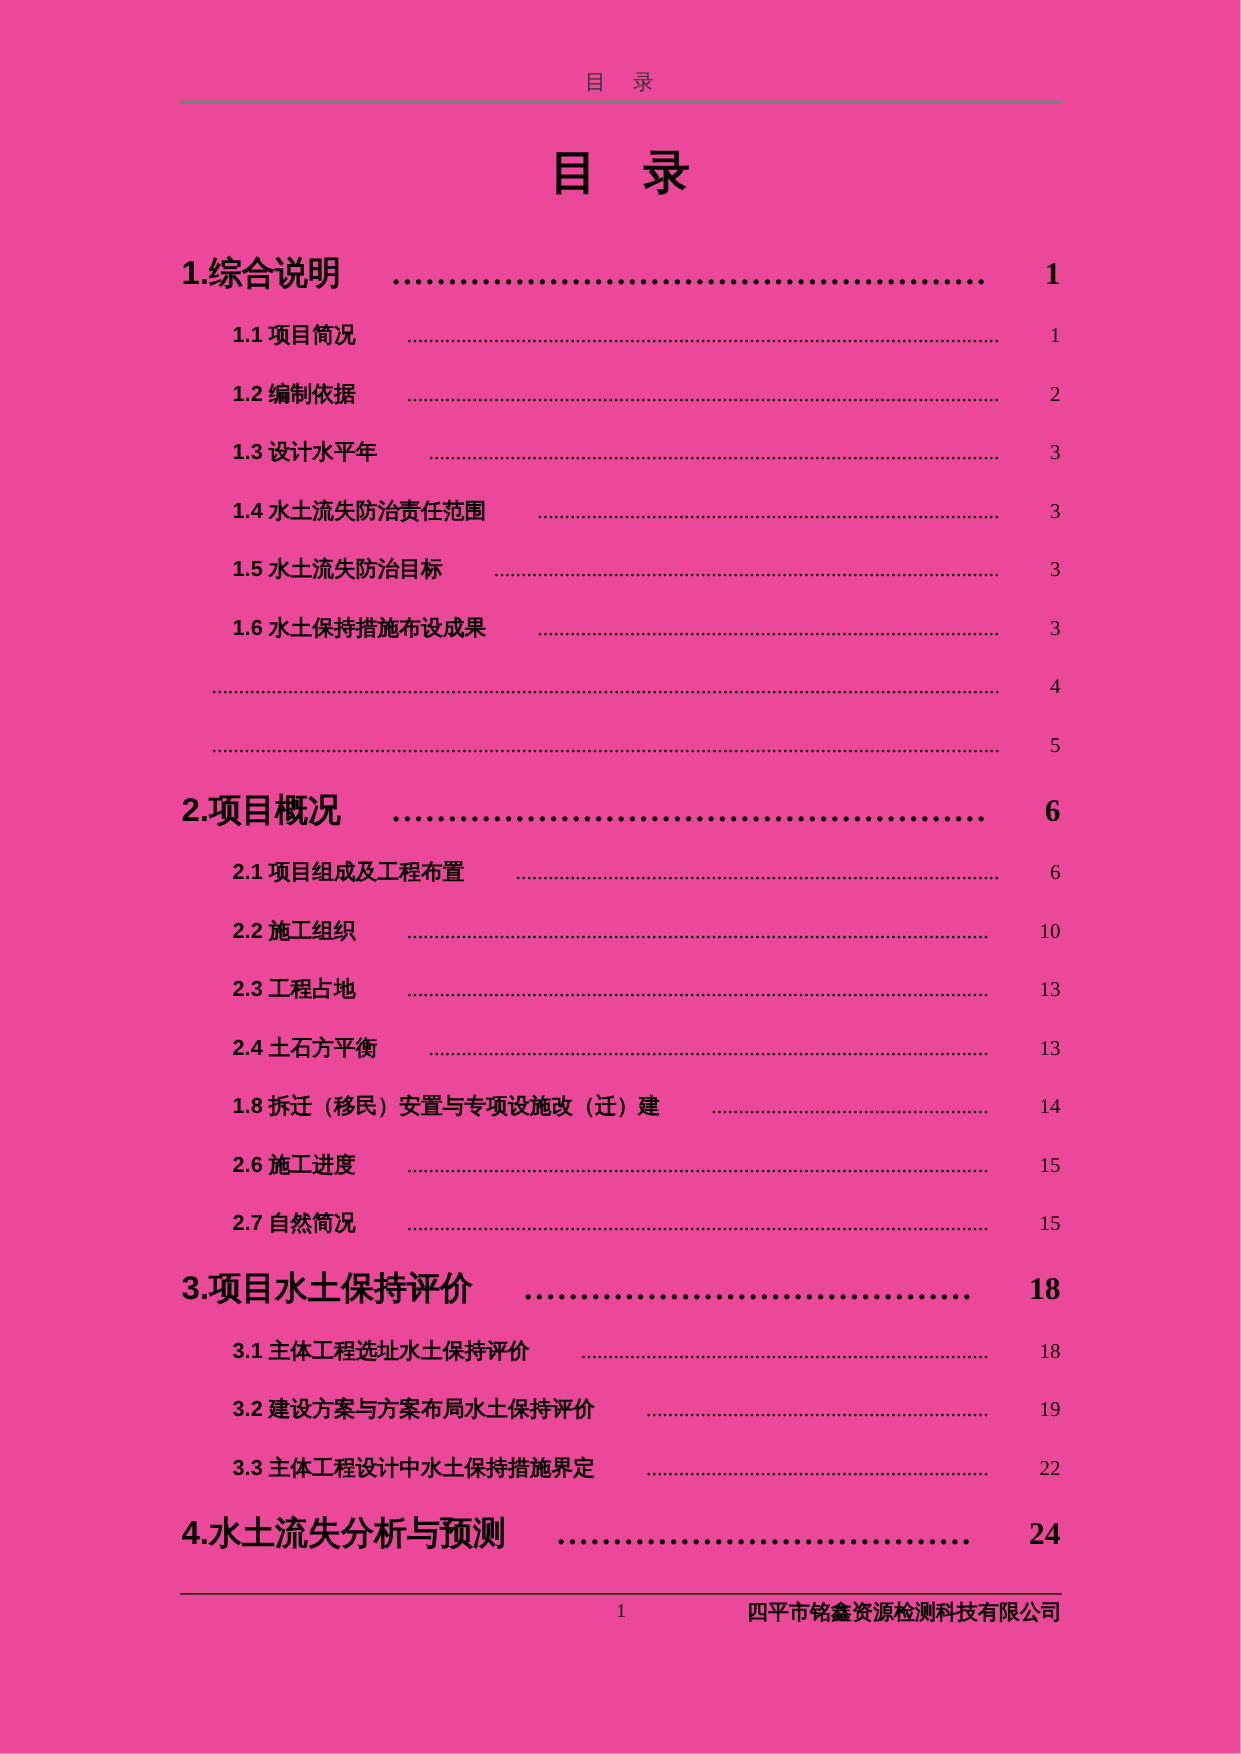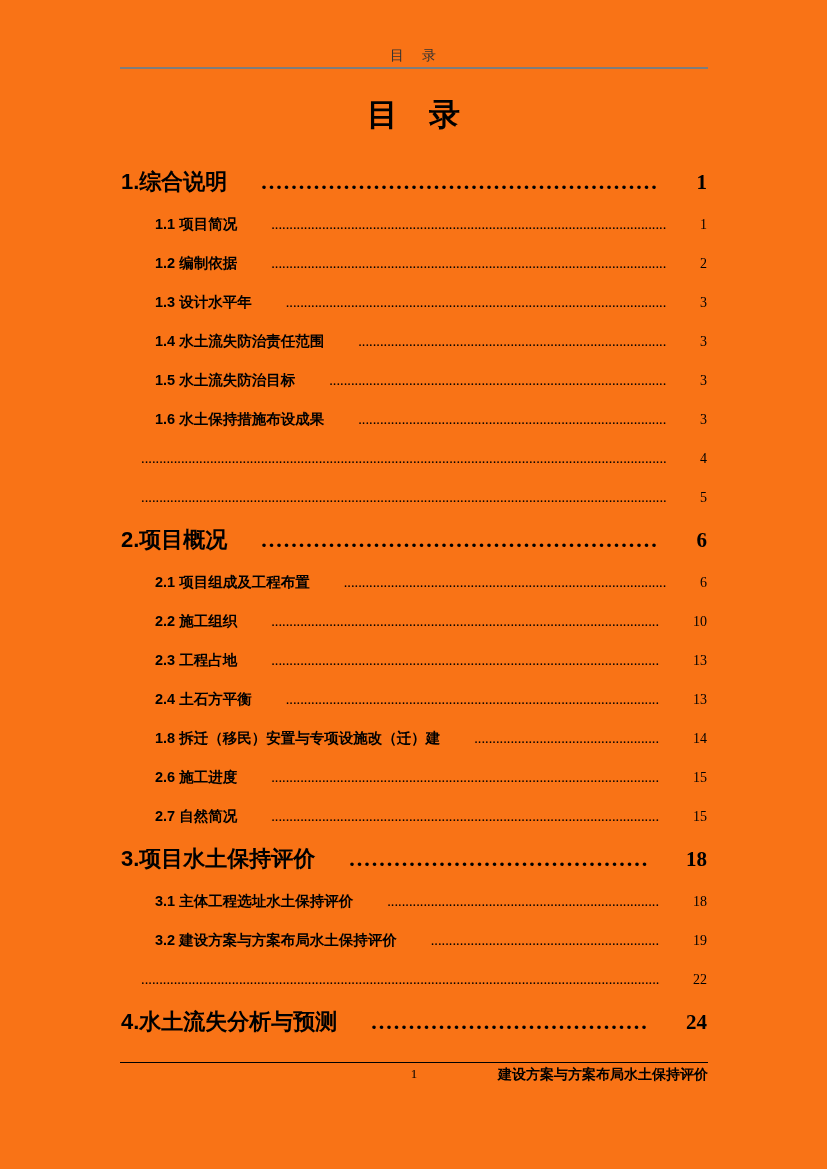--- a/index.html
+++ b/index.html
@@ -1,21 +1,21 @@
 <!DOCTYPE html>
 <html><head>
 <meta charset="utf-8">
 <style>
   html, body { margin: 0; padding: 0; background: #e8e8e8; }
   .page {
     position: relative;
     width: 827px;
     height: 1169px;
     margin: 0 auto;
-    background: #f97316;
+    background: #ec4899;
     font-family: "Liberation Serif", serif;
     color: #000;
     overflow: hidden;
   }
 
   
   .running-header {
     position: absolute;
     top: 46px;
     left: 120px;
@@ -238,31 +238,32 @@
       <span class="toc-label">3.1 主体工程选址水土保持评价</span>
       <span class="dots"></span>
       <span class="toc-page">18</span>
     </div>
     <div class="toc-entry l2">
       <span class="toc-label">3.2 建设方案与方案布局水土保持评价</span>
       <span class="dots"></span>
       <span class="toc-page">19</span>
     </div>
     <div class="toc-entry l2">
+      <span class="toc-label">3.3 主体工程设计中水土保持措施界定</span>
       <span class="dots"></span>
       <span class="toc-page">22</span>
     </div>
 
     <div class="toc-entry l1">
       <span class="toc-label">4.水土流失分析与预测</span>
       <span class="dots"></span>
       <span class="toc-page">24</span>
     </div>
 
   </div>
 
   <div class="ftr-rule"></div>
   <div class="footer">
     <span class="ftr-pageno">1</span>
-    <span class="ftr-company">建设方案与方案布局水土保持评价</span>
+    <span class="ftr-company">四平市铭鑫资源检测科技有限公司</span>
   </div>
 
 </div>
 
 </body></html>

